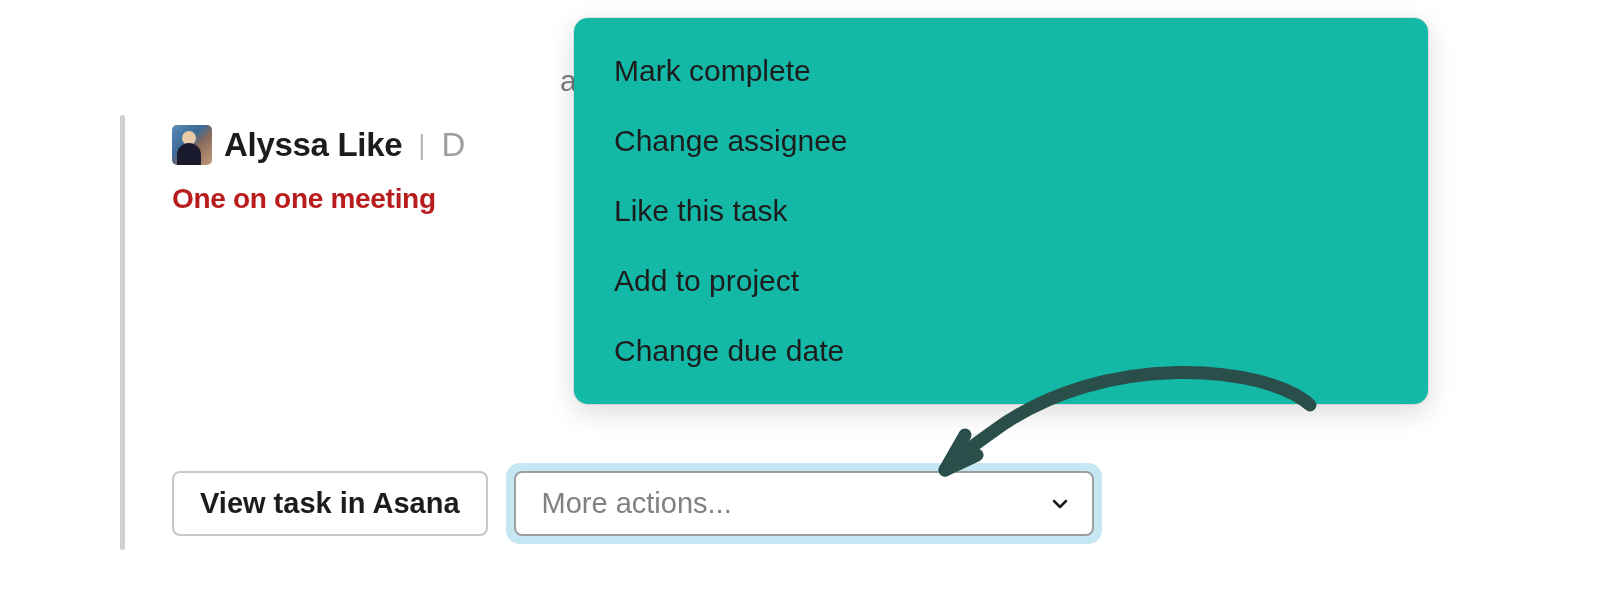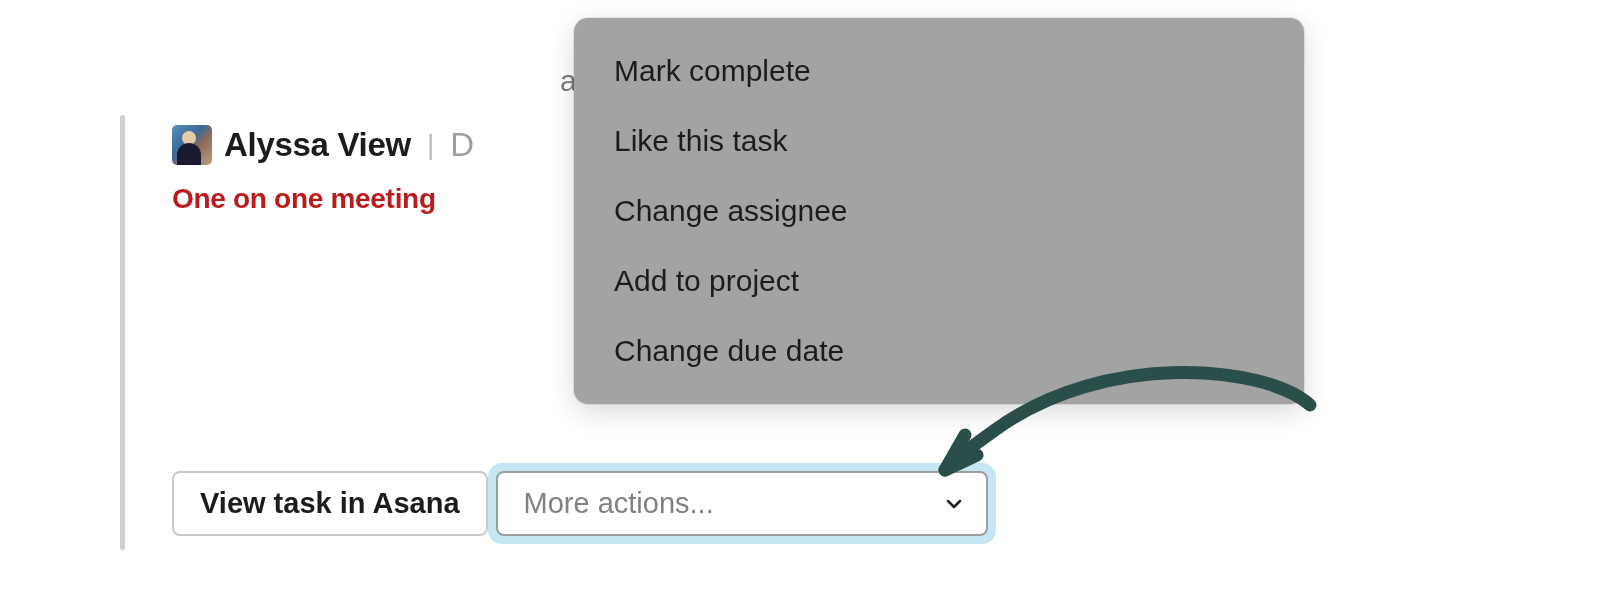--- a/index.html
+++ b/index.html
@@ -87,20 +87,21 @@
       color: #1d1c1d;
       font-size: 33px;
       font-weight: 700;
       letter-spacing: -0.3px;
     }
     .button-row {
       position: absolute;
       left: 172px;
       top: 463px;
       display: flex;
+      gap: 18px;
       align-items: center;
     }
     .btn {
       display: inline-flex;
       align-items: center;
       justify-content: space-between;
       border: 2px solid #c8c8c8;
       border-radius: 8px;
       background: #fff;
       padding: 14px 26px;
@@ -119,33 +120,33 @@
       align-items: center;
       justify-content: space-between;
       border: 2px solid #9e9e9e;
       border-radius: 8px;
       background: #fff;
       padding: 14px 22px 14px 26px;
       font-size: 29px;
       font-weight: 400;
       color: #818181;
       cursor: pointer;
-      width: 492px;
+      width: 580px;
     }
     .chevron {
       display: inline-block;
       margin-left: auto;
     }
     .chevron svg { display: block; }
     .menu {
       position: absolute;
       left: 574px;
       top: 18px;
-      width: 730px;
-      background: #a3a3a3;
+      width: 854px;
+      background: #14b8a6;
       border-radius: 14px;
       box-shadow: 0 0 0 1px rgba(0,0,0,0.08), 0 8px 28px rgba(0,0,0,0.15);
       padding: 18px 0;
     }
     .menu-item {
       padding: 18px 40px;
       font-size: 30px;
       color: #1d1c1d;
       cursor: pointer;
       font-weight: 400;
@@ -176,21 +177,21 @@
 <body>
 
 <div class="vertical-bar"></div>
 
 <span class="peek">a</span>
 <span class="peek2"></span>
 
 <div class="container">
   <div class="header-row">
     <div class="avatar"></div>
-    <span class="name">Alyssa View</span>
+    <span class="name">Alyssa Like</span>
     <span class="divider">|</span>
     <span class="due-partial">D</span>
   </div>
   <div class="link">One on one meeting</div>
 </div>
 
 <div class="button-row">
   <button class="btn">View task in Asana</button>
   <div class="more-wrap">
     <div class="more-btn">
@@ -199,22 +200,22 @@
         <svg width="20" height="20" viewBox="0 0 20 20">
             <path d="M4 7 L10 13 L16 7" stroke="#1d1c1d" stroke-width="2.5" fill="none" stroke-linecap="round" stroke-linejoin="round"></path>
           </svg>
       </span>
     </div>
   </div>
 </div>
 
 <div class="menu">
   <div class="menu-item">Mark complete</div>
+  <div class="menu-item">Change assignee</div>
   <div class="menu-item">Like this task</div>
-  <div class="menu-item">Change assignee</div>
   <div class="menu-item">Add to project</div>
   <div class="menu-item">Change due date</div>
 </div>
 
 <svg class="arrow" width="420" height="150" viewBox="0 0 420 150">
   <path d="M 405 45 C 360 5, 200 -10, 90 70 C 65 88, 48 100, 40 110" stroke="#2a4f4a" stroke-width="13" fill="none" stroke-linecap="round"></path>
   <path d="M 40 110 L 72 95 M 40 110 L 60 75" stroke="#2a4f4a" stroke-width="13" fill="none" stroke-linecap="round"></path>
   <path d="M 40 110 L 70 94 L 58 78 Z" fill="#2a4f4a"></path>
 </svg>
 

